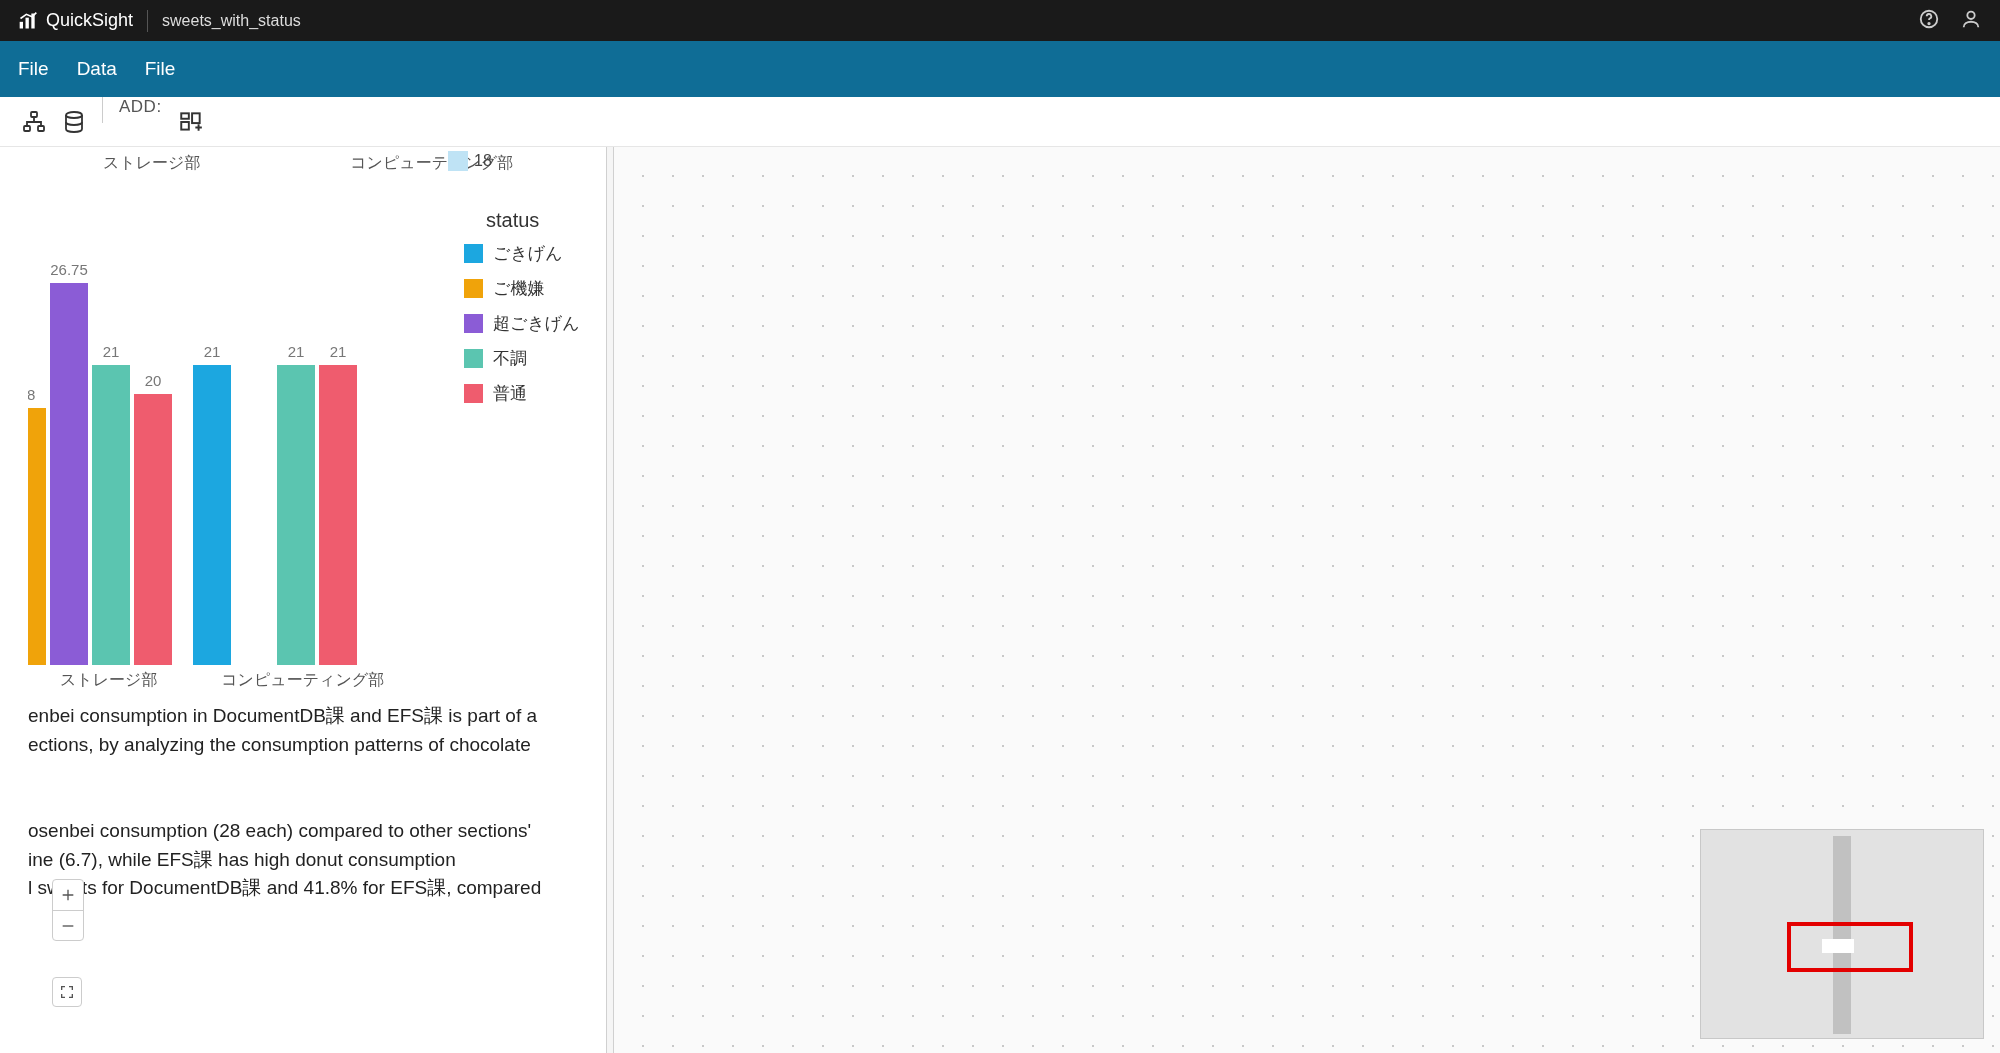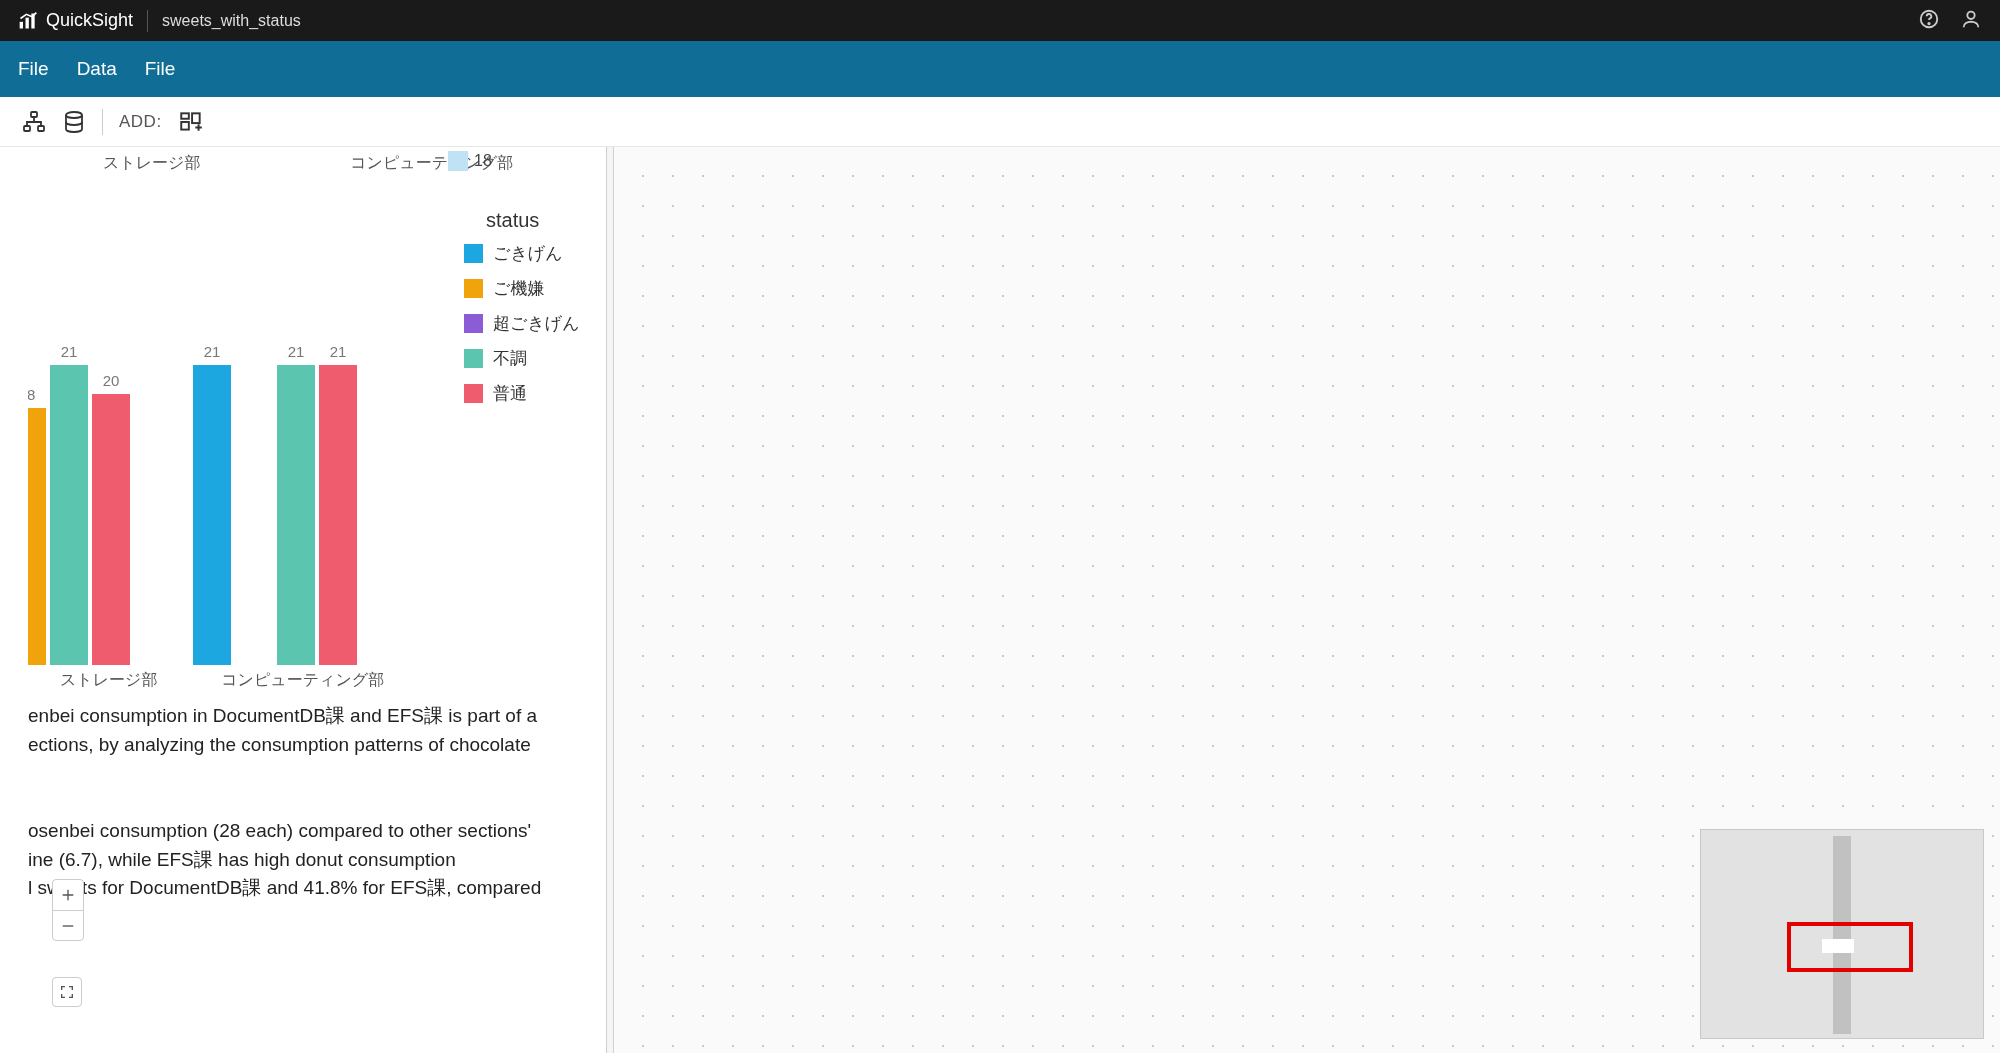--- a/index.html
+++ b/index.html
@@ -10,21 +10,21 @@
   .qs-logo { display: flex; align-items: center; gap: 8px; font-size: 18px; font-weight: 400; text-align: center; }
   .qs-logo svg { width: 20px; height: 20px; }
   .vert-div { width: 1px; height: 22px; background: #555; }
   .project-name { font-size: 16px; color: #ddd; }
   .topbar-right { display: flex; align-items: center; gap: 20px; color: #ccc; }
   .topbar-right .icon { cursor: pointer; }
   
   .menubar { height: 56px; background: #0f6d96; display: flex; align-items: center; padding: 0 18px; gap: 28px; color: #fff; font-size: 19px; }
   .menubar .item { cursor: pointer; }
   
-  .toolbar { height: 50px; border-bottom: 1px solid #e6e6e6; display: flex; align-items: center; padding: 0 22px; gap: 16px; color: #333; font-size: 17px; }
+  .toolbar { height: 50px; border-bottom: 1px solid #e6e6e6; display: flex; padding: 0 22px; gap: 16px; color: #333; font-size: 17px; }
   .toolbar .tb-icon { cursor: pointer; display: flex; align-items: center; }
   .toolbar .divider { width:1px; height: 26px; background: #ccc; }
   .toolbar .add-label { color: #555; letter-spacing: .5px; }
   
   .main { position: relative; height: calc(1053px - 41px - 56px - 50px); display: flex; padding-left: 28px; }
   .left-pane { width: 578px; min-width: 578px; position: relative; background: #fff; overflow: hidden; }
   .left-pane .legend-top { position: absolute; left: 0; top: 6px; width: 560px; display: flex; justify-content: space-around; color: #555; font-size: 16px; }
   .left-pane .minitile { position: absolute; left: 420px; top: 4px; display:flex; align-items:center; gap:6px; color:#444; font-size:16px;}
   .left-pane .minitile .sq { width: 20px; height: 20px; background:#bfe3f5; }
   
@@ -141,20 +141,23 @@
       <span>18</span>
     </div>
 
     <div class="chart-wrap">
       <div class="chart-area">
         <div class="bars" id="bars">
             <div class="bar-group" style="left: -20px;">
               <div class="bar" style="background: rgb(240, 163, 10); height: 257.143px;">
                 <span class="val">18</span>
               </div>
+              <div class="bar" style="background: rgb(139, 92, 214); height: 382.143px;">
+                <span class="val">26.75</span>
+              </div>
               <div class="bar" style="background: rgb(91, 197, 176); height: 300px;">
                 <span class="val">21</span>
               </div>
               <div class="bar" style="background: rgb(239, 92, 110); height: 271.429px;">
                 <span class="val">20</span>
               </div>
             </div>
             <div class="bar-group" style="left: 165px;">
               <div class="bar" style="background: rgb(28, 167, 224); height: 300px;">
                 <span class="val">21</span>

